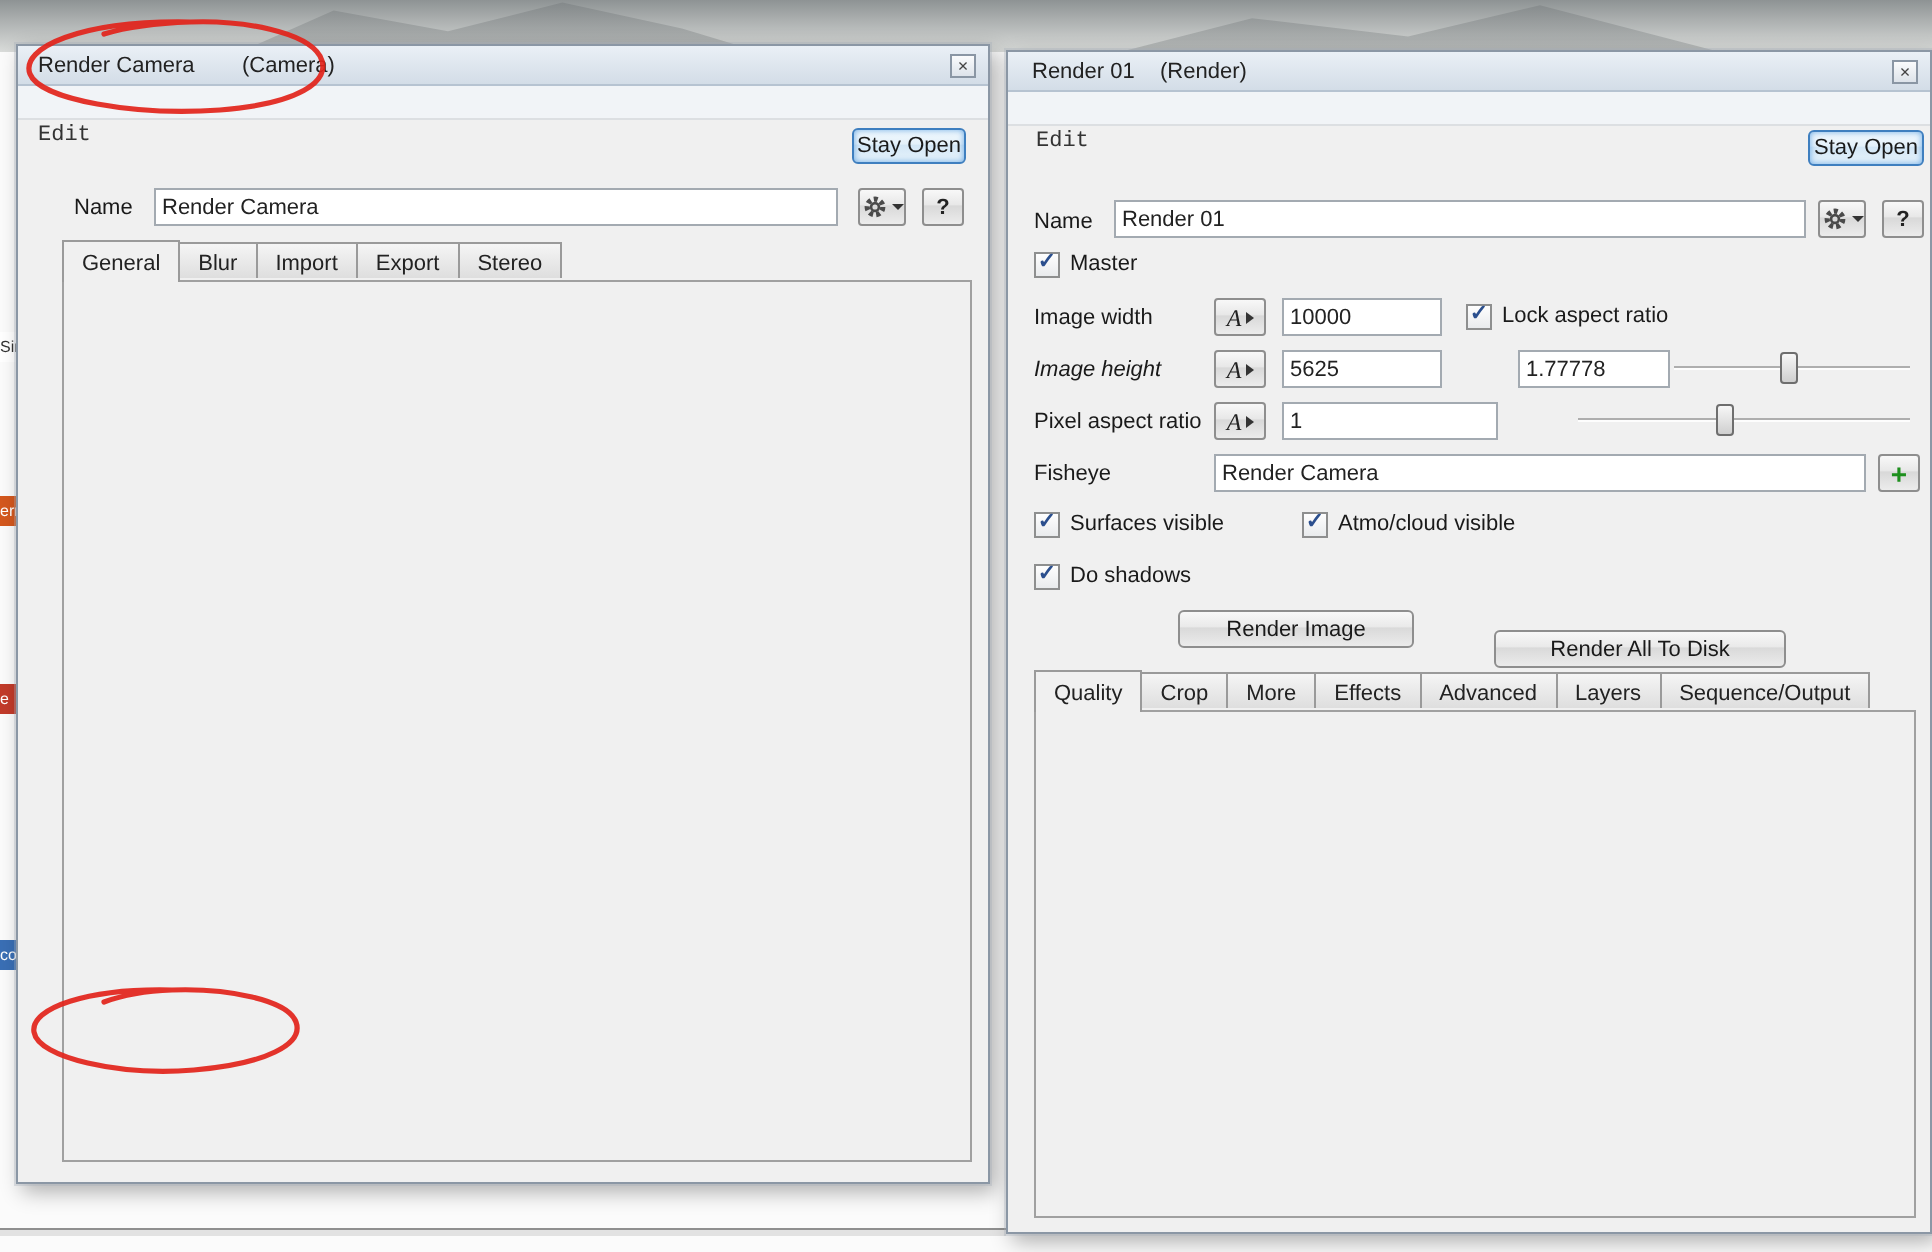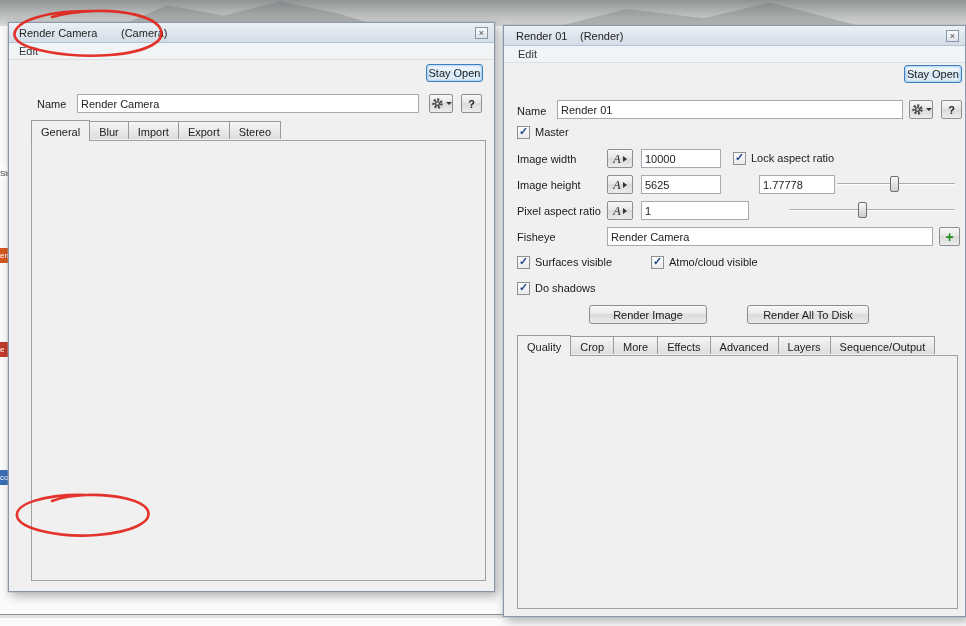--- a/index.html
+++ b/index.html
@@ -17,21 +17,21 @@
   
   .window { position:absolute; background:#f0f0f0; border:1px solid #8b97a5;
     box-shadow:0 0 0 1px rgba(165,175,185,.35), 3px 4px 10px rgba(0,0,0,.3); }
   .titlebar { position:absolute; left:0; top:0; right:0; height:20px;
     background:linear-gradient(180deg,#eaf0f6,#d3dde7); border-bottom:1px solid #b6c3d1; }
   .title-name { position:absolute; top:4px; font-size:11px; color:#222; white-space:nowrap; }
   .close-box { position:absolute; right:6px; top:4px; width:13px; height:12px; border:1px solid #8a96a4;
     background:linear-gradient(180deg,#fafbfc,#dde3ea); display:flex; align-items:center; justify-content:center; cursor:default; }
   .close-box .x { font-size:9px; line-height:1; color:#444; }
   .menubar { position:absolute; left:0; top:20px; right:0; height:17px; background:#f1f4f7; border-bottom:1px solid #dcdfe2; }
-  .menu-item { position:absolute; top:2px; font-size:11px; color:#333; }
+  .menu-item { position:absolute; top:19px; font-size:11px; color:#333;font-family:Liberation Mono, monospace; }
 
   
   .flabel { position:absolute; font-size:11px; color:#1a1a1a; white-space:nowrap; }
   .flabel.dis { color:#9b9b9b; }
   .tin { position:absolute; height:19px; border:1px solid #a3aab1; background:#fff; color:#222;
     font-family:"Liberation Sans", sans-serif; font-size:11px; padding:0 3px; }
   .tin.dis { background:#f0f0f0; color:#8f8f8f; border-color:#c2c2c2; }
   .btn { position:absolute; display:flex; align-items:center; justify-content:center;
     font-family:"Liberation Sans", sans-serif; font-size:11px; color:#1a1a1a;
     background:linear-gradient(180deg,#f8f8f8,#e9e9e9 45%,#d9d9d9 46%,#ebebeb); border:1px solid #8e8e8e; border-radius:3px; cursor:default; }
@@ -326,21 +326,21 @@
         <span class="anim-tri"></span>
       </button>
     <input class="tin" style="left: 137px; top: 123px; width: 80px;" value="10000">
     <div class="chkrow" style="left:229px;top:125px;">
       <span class="chk">
           <span class="mark">✓</span>
         </span>
       <span class="clabel">Lock aspect ratio</span>
     </div>
 
-    <span class="flabel" style="left:13px;top:153px;">Image height</span>
+    <span class="flabel" style="left:13px;top:153px;font-style:italic;">Image height</span>
     <button class="mini-btn" style="left:103px;top:149px;">
         <i class="anim-a">A</i>
         <span class="anim-tri"></span>
       </button>
     <input class="tin" style="left: 137px; top: 149px; width: 80px;" value="5625">
     <input class="tin" style="left: 255px; top: 149px; width: 76px;" value="1.77778">
     <div class="sld" style="left:333px;top:150px;width:118px;">
         <div class="trk"></div>
         <div class="hnd" style="left:48%;"></div>
       </div>
@@ -375,21 +375,21 @@
       <span class="clabel">Atmo/cloud visible</span>
     </div>
     <div class="chkrow" style="left:13px;top:255px;">
       <span class="chk">
           <span class="mark">✓</span>
         </span>
       <span class="clabel">Do shadows</span>
     </div>
 
     <button class="btn" style="left:85px;top:279px;width:118px;height:19px;">Render Image</button>
-    <button class="btn" style="left:243px;top:279px;width:122px;height:19px;">Render All To Disk</button>
+    <button class="btn" style="left:243px;top:289px;width:146px;height:19px;">Render All To Disk</button>
 
     <div class="tabs" style="left:13px;top:309px;">
       <span class="tab active">Quality</span>
       <span class="tab">Crop</span>
       <span class="tab">More</span>
       <span class="tab">Effects</span>
       <span class="tab">Advanced</span>
       <span class="tab">Layers</span>
       <span class="tab">Sequence/Output</span>
     </div>

